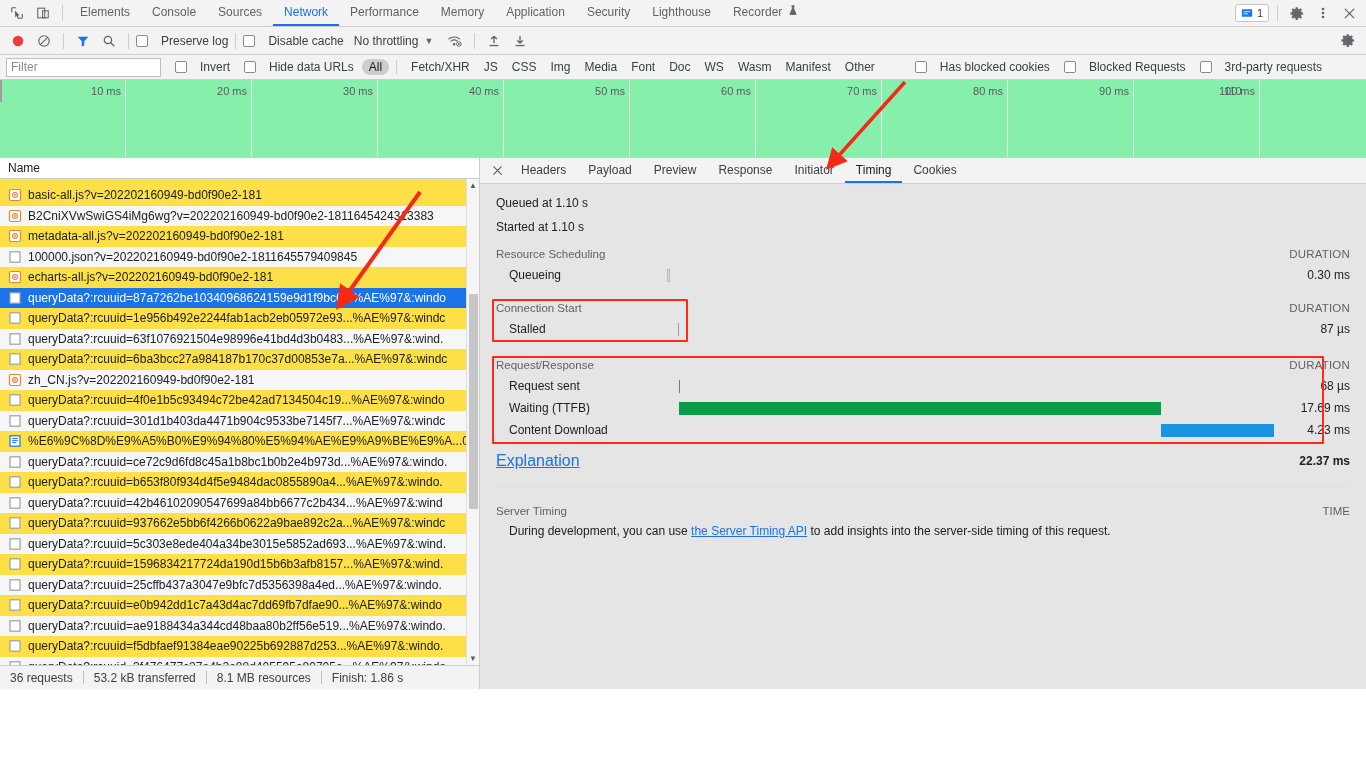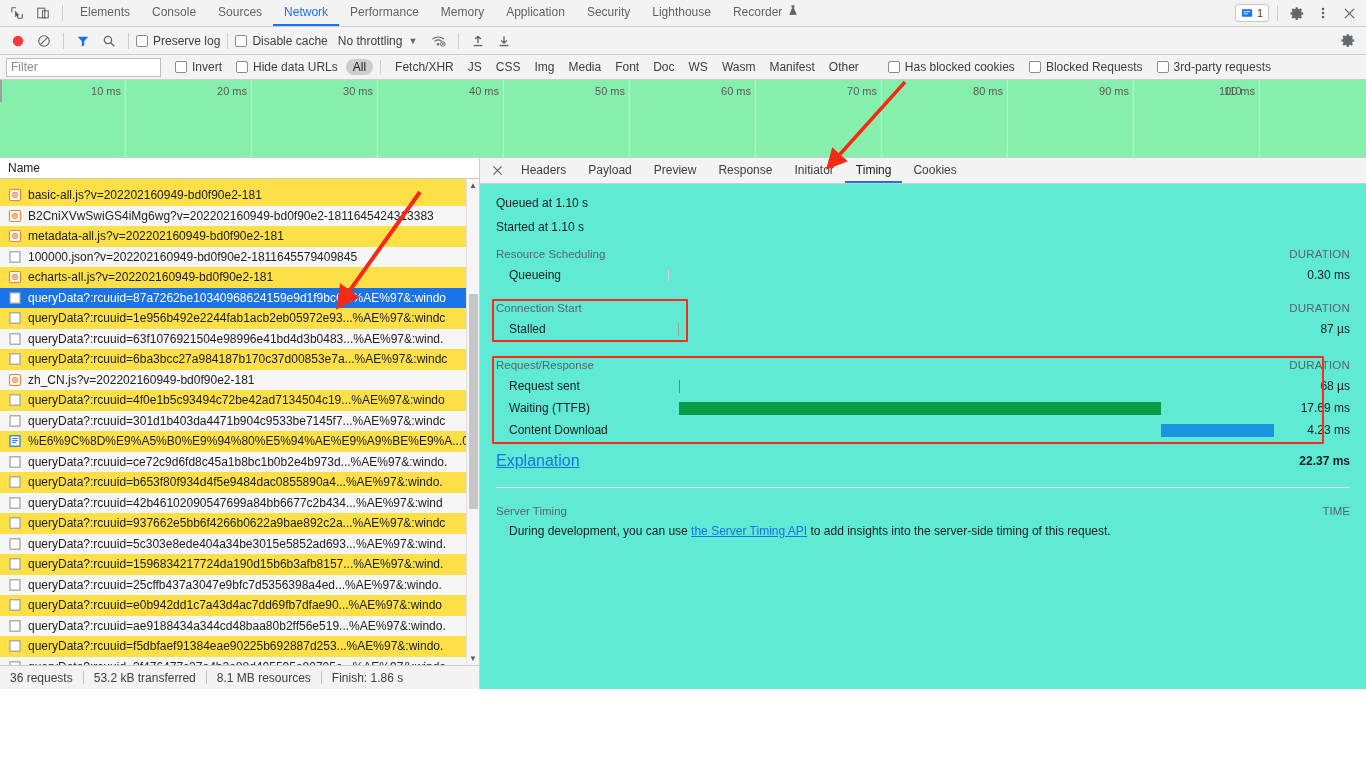--- a/index.html
+++ b/index.html
@@ -47,21 +47,21 @@
   
   .nettools {
     height: 28px;
     background: #f3f3f3;
     border-bottom: 1px solid #cdcdcd;
     display: flex; align-items: center;
     padding: 0 6px; gap: 2px;
   }
   .ntool { width: 24px; height: 22px; display:flex; align-items:center; justify-content:center; cursor:pointer; }
   .vsep { width: 1px; height: 16px; background: #cdcdcd; margin: 0 5px; }
-  .chk { display: flex; align-items: center; gap: 5px; cursor: pointer; color: #3c4043; font-size: 12px; white-space: nowrap;}
+  .chk { display: flex; align-items: center; gap: 13px; cursor: pointer; color: #3c4043; font-size: 12px; white-space: nowrap;}
   .box {
     width: 12px; height: 12px; border: 1px solid #8a8a8a; border-radius: 2px;
     background: #fff; flex: none;
   }
   .throttle { display:flex; align-items:center; gap:6px; color:#3c4043; cursor:pointer; margin-left: 8px;}
   .caret { font-size: 9px; color: #5f6368; }
   .nettools-right { margin-left: auto; display:flex; align-items:center; }
 
   
   .filterbar {
@@ -127,21 +127,21 @@
   .st-item { padding: 0 10px; }
   .st-sep { width: 1px; height: 13px; background: #c0c0c0; }
   .scrollbar {
     position: absolute; right: 0; top: 21px; width: 13px; bottom: 24px;
     background: #f5f5f5; border-left: 1px solid #e0e0e0;
   }
   .sb-arrow { height: 13px; display:flex; align-items:center; justify-content:center; color:#5a5a5a; font-size: 8px;}
   .sb-thumb { position: absolute; left: 2px; width: 9px; background: #c6c6c6; border-radius: 1px; }
 
   
-  .rightpane { flex: 1; display: flex; flex-direction: column; background: #5eead4; }
+  .rightpane { flex: 1; display: flex; flex-direction: column; background: #e5e5e5; }
   .detail-tabs {
     height: 26px; background: #f3f3f3; border-bottom: 1px solid #cdcdcd;
     display: flex; align-items: stretch; padding-left: 4px;
   }
   .dt-close { width: 26px; display:flex; align-items:center; justify-content:center; color:#5f6368; cursor:pointer; font-size:13px;}
   .dtab {
     display: flex; align-items: center; padding: 0 11px; color: #3c4043;
     font-size: 12px; cursor: pointer; border-bottom: 2px solid transparent;
   }
   .dtab.active { color: #202124; border-bottom-color: #1a73e8; }
@@ -355,21 +355,21 @@
       <span class="ftype">CSS</span>
       <span class="ftype">Img</span>
       <span class="ftype">Media</span>
       <span class="ftype">Font</span>
       <span class="ftype">Doc</span>
       <span class="ftype">WS</span>
       <span class="ftype">Wasm</span>
       <span class="ftype">Manifest</span>
       <span class="ftype">Other</span>
     </div>
-    <label class="chk fchk" style="margin-left:22px;">
+    <label class="chk fchk" style="margin-left:33px;">
       <span class="box"></span>
       <span>Has blocked cookies</span>
     </label>
     <label class="chk fchk">
       <span class="box"></span>
       <span>Blocked Requests</span>
     </label>
     <label class="chk fchk">
       <span class="box"></span>
       <span>3rd-party requests</span>

